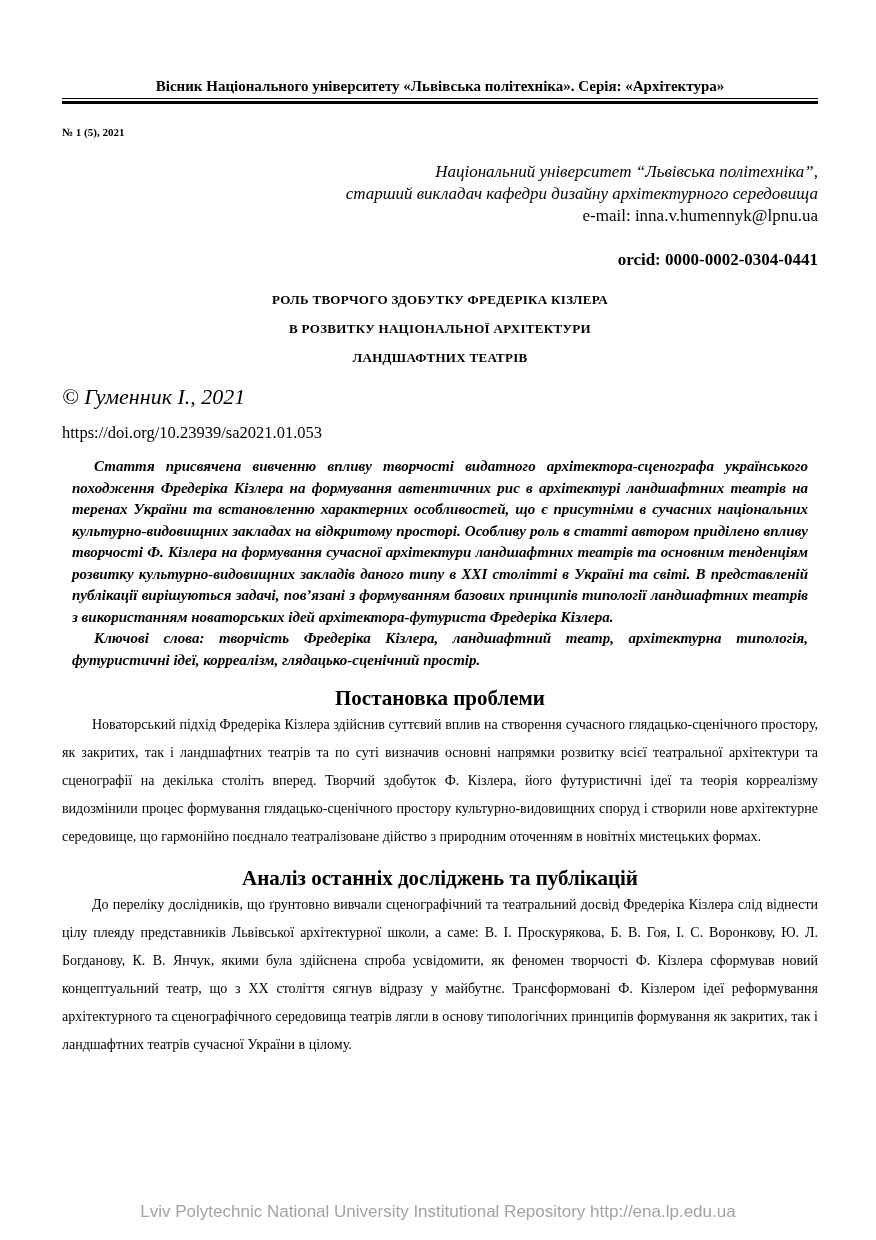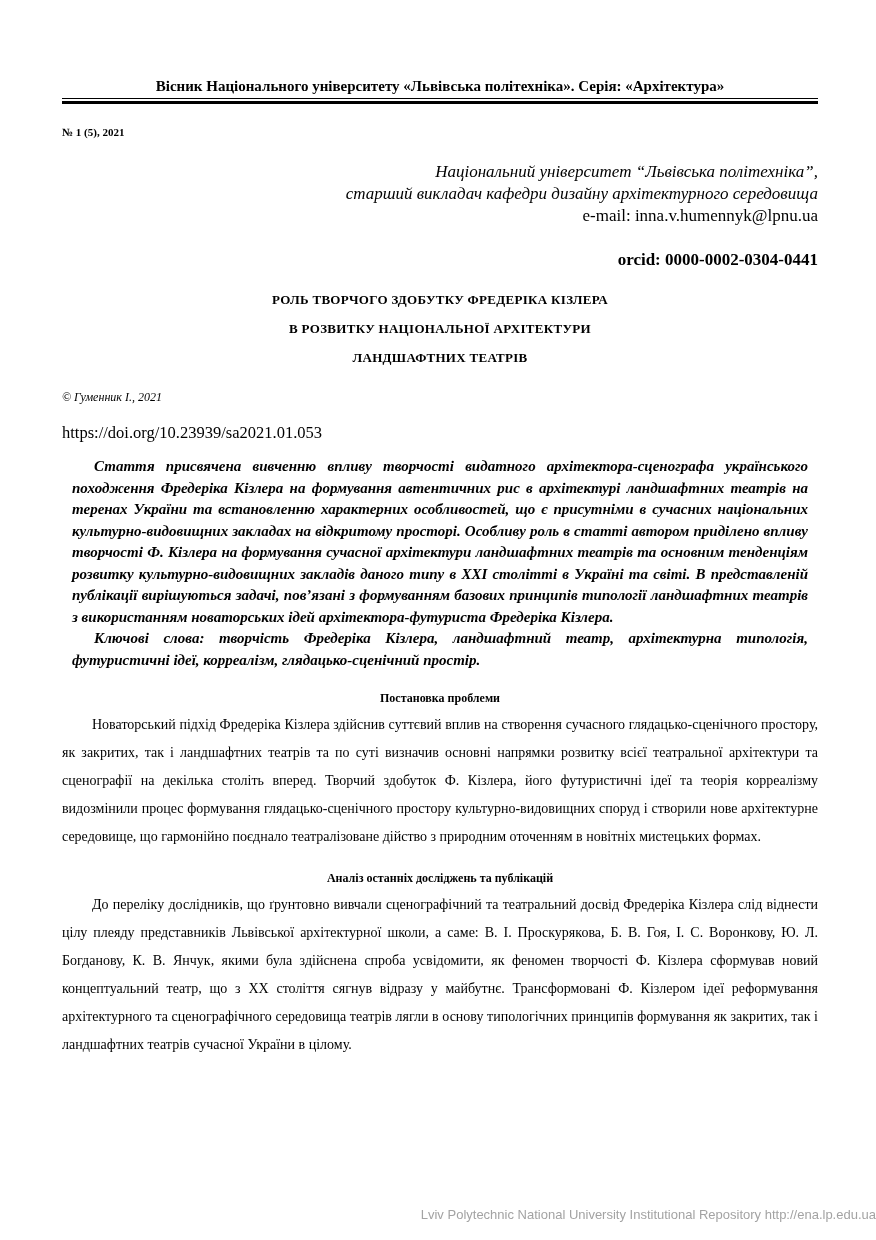--- a/index.html
+++ b/index.html
@@ -64,21 +64,21 @@
     text-align: center;
     font-weight: bold;
     font-size: 13px;
     line-height: 29px;
     letter-spacing: 0.3px;
   }
 
   .copyright {
     margin-top: 14px;
     font-style: italic;
-    font-size: 12px;
+    font-size: 22px;
     line-height: 22px;
   }
   .doi {
     margin-top: 14px;
     font-size: 16.5px;
     line-height: 22px;
     cursor: pointer;
   }
 
   
@@ -93,40 +93,40 @@
   .abstract p {
     margin: 0;
     text-indent: 22px;
   }
 
   
   .section-heading {
     margin: 16px 0 0 0;
     text-align: center;
     font-weight: bold;
-    font-size: 12px;
+    font-size: 21px;
     line-height: 22px;
   }
   .body-para {
     margin: 2px 0 0 0;
     font-size: 14px;
     line-height: 28px;
     text-align: justify;
     text-indent: 30px;
   }
 
   
   .footer {
     position: absolute;
     left: 0;
     right: 0;
     bottom: 18px;
-    text-align: right;
+    text-align: center;
     font-family: "Liberation Sans", "DejaVu Sans", sans-serif;
-    font-size: 13px;
+    font-size: 17px;
     color: #a3a3a3;
   }
 </style>
 </head>
 <body>
 
 <div class="page">
   <div class="content">
 
     <div class="journal-header">

